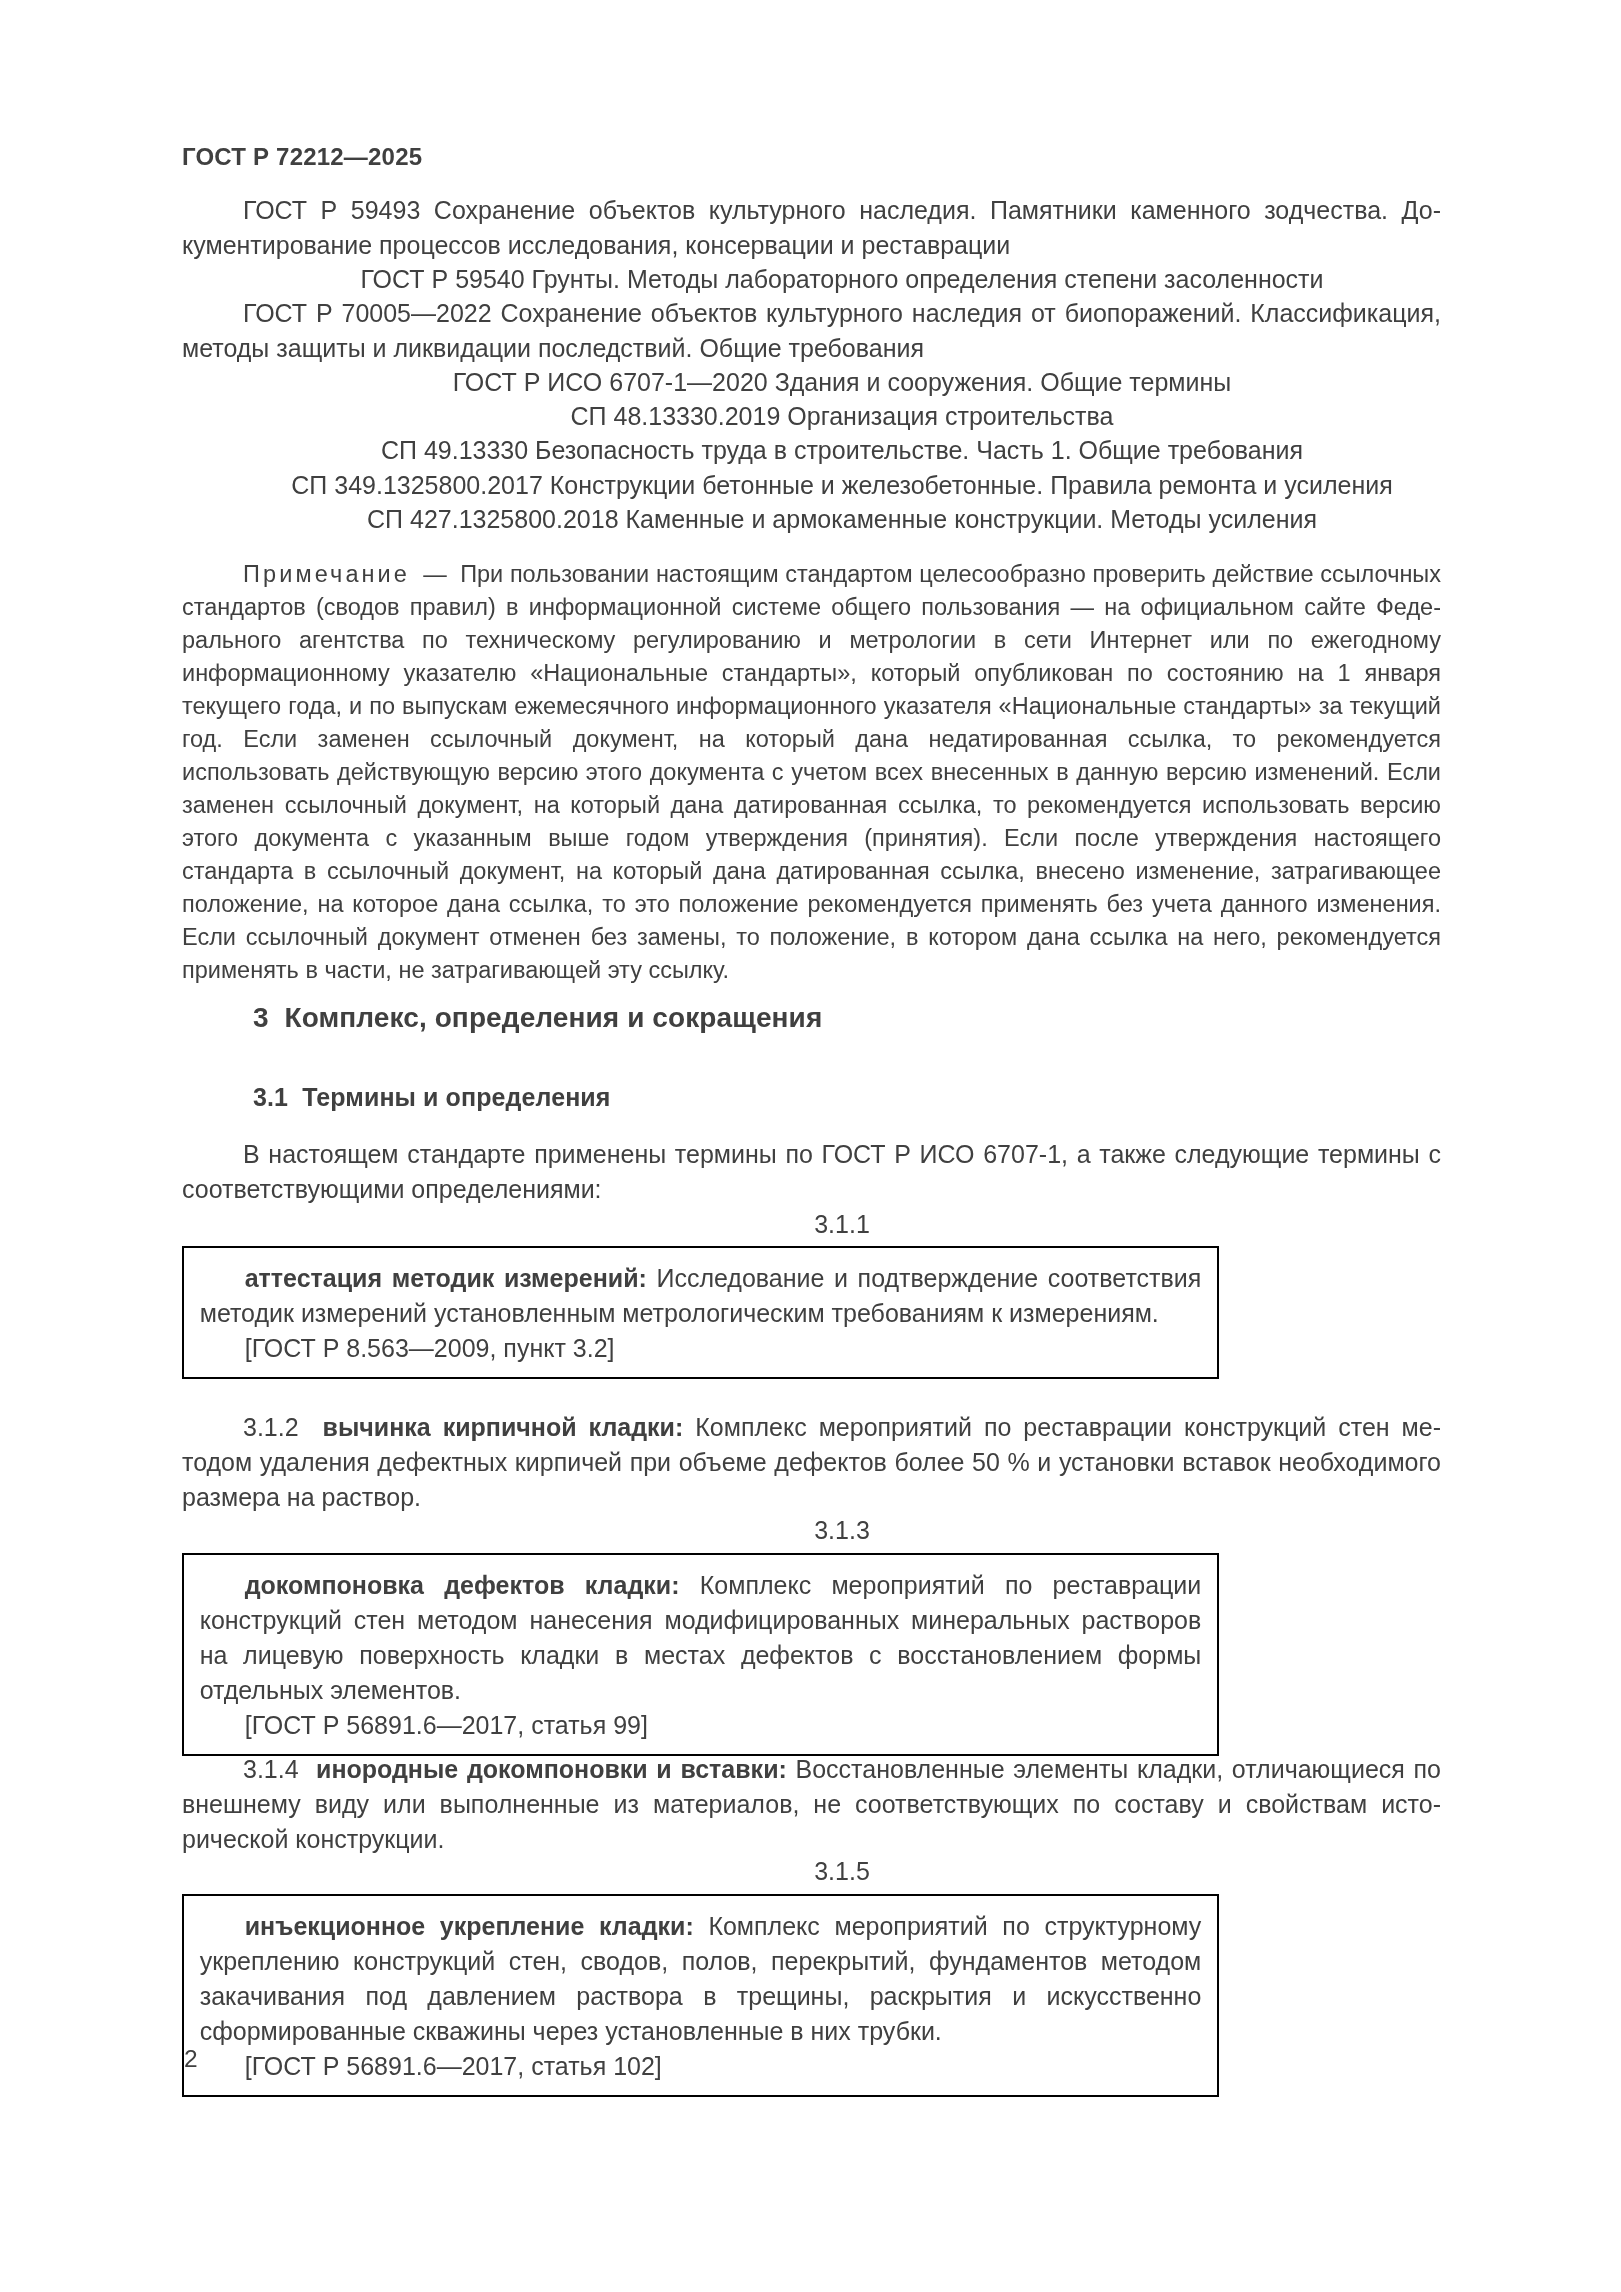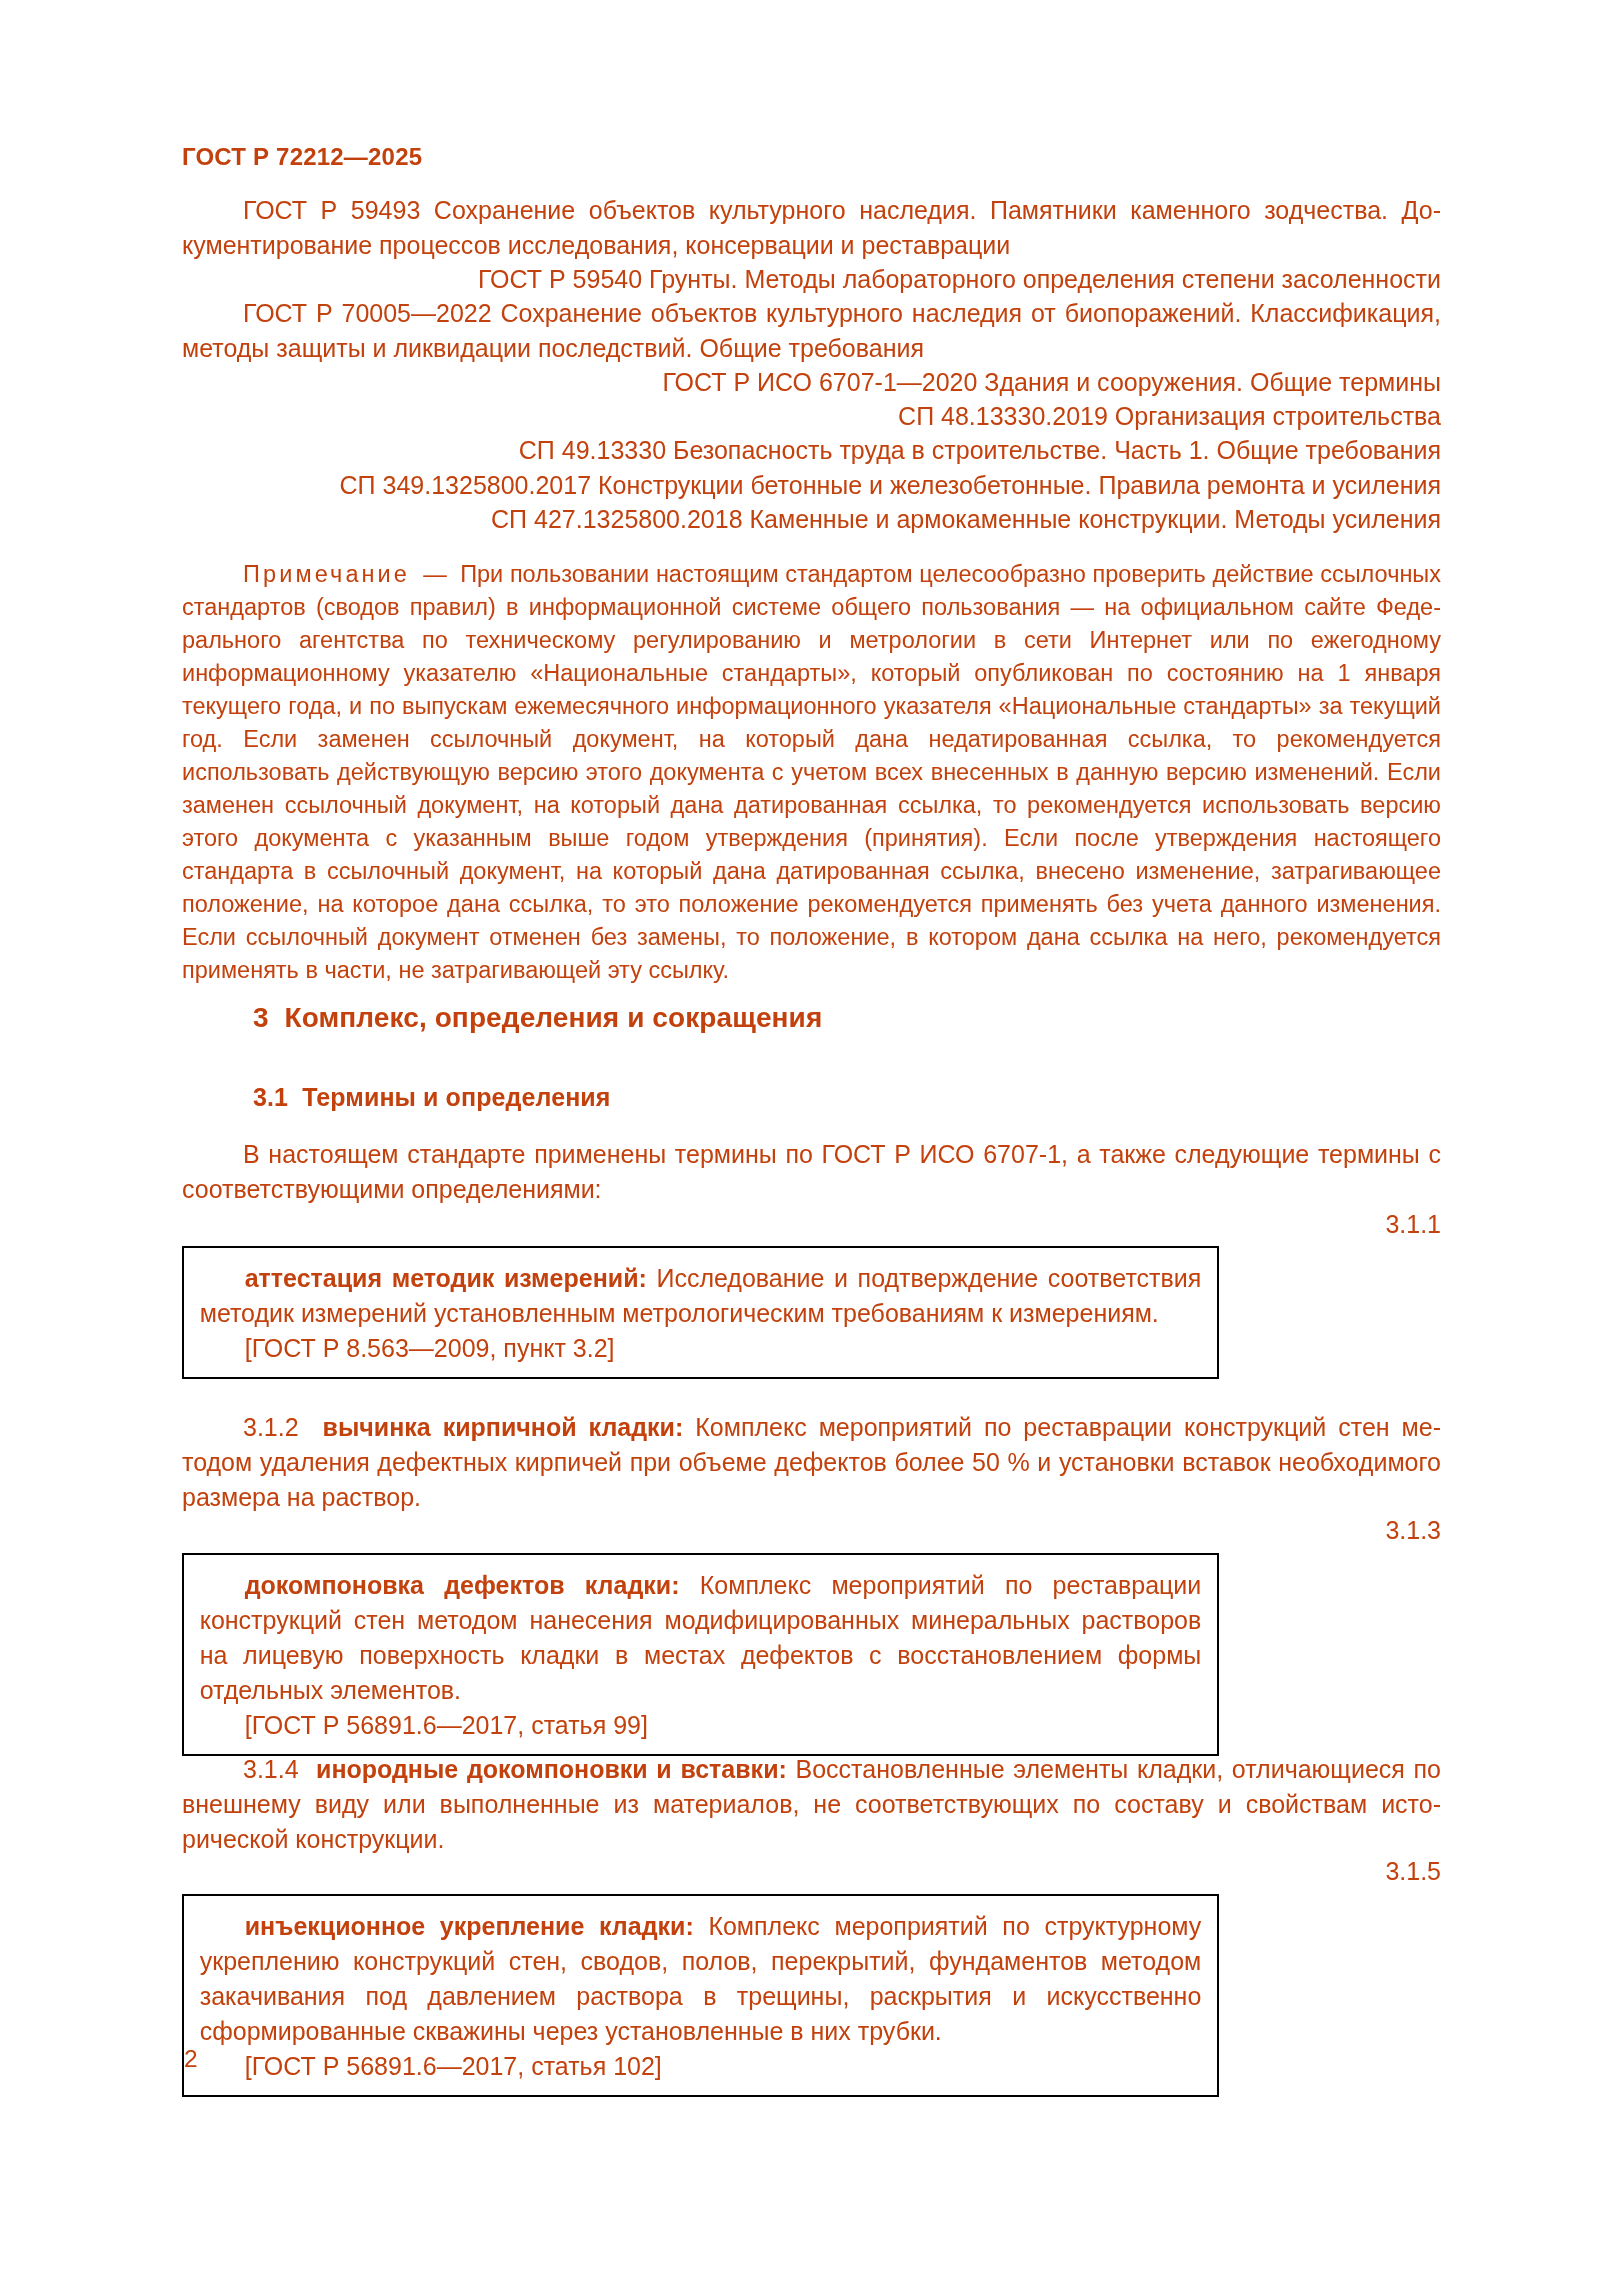--- a/index.html
+++ b/index.html
@@ -7,21 +7,21 @@
     margin: 0;
     padding: 0;
     background: #ffffff;
   }
   .page {
     position: relative;
     width: 1621px;
     height: 2293px;
     background: #ffffff;
     font-family: "Liberation Sans", sans-serif;
-    color: #c2410c;
+    color: #404040;
     box-sizing: border-box;
     overflow: hidden;
   }
 
   
   .running-head {
     position: absolute;
     left: 182px;
     top: 143px;
     font-size: 24px;
@@ -41,21 +41,21 @@
     text-justify: inter-word;
     hyphens: manual;
   }
   .body-block p {
     margin: 0;
   }
   .indent {
     text-indent: 61px;
   }
   .no-just {
-    text-align: right;
+    text-align: center;
   }
 
   
   .h1 {
     position: absolute;
     left: 253px;
     font-size: 28px;
     font-weight: bold;
     letter-spacing: 0.1px;
     white-space: nowrap;

